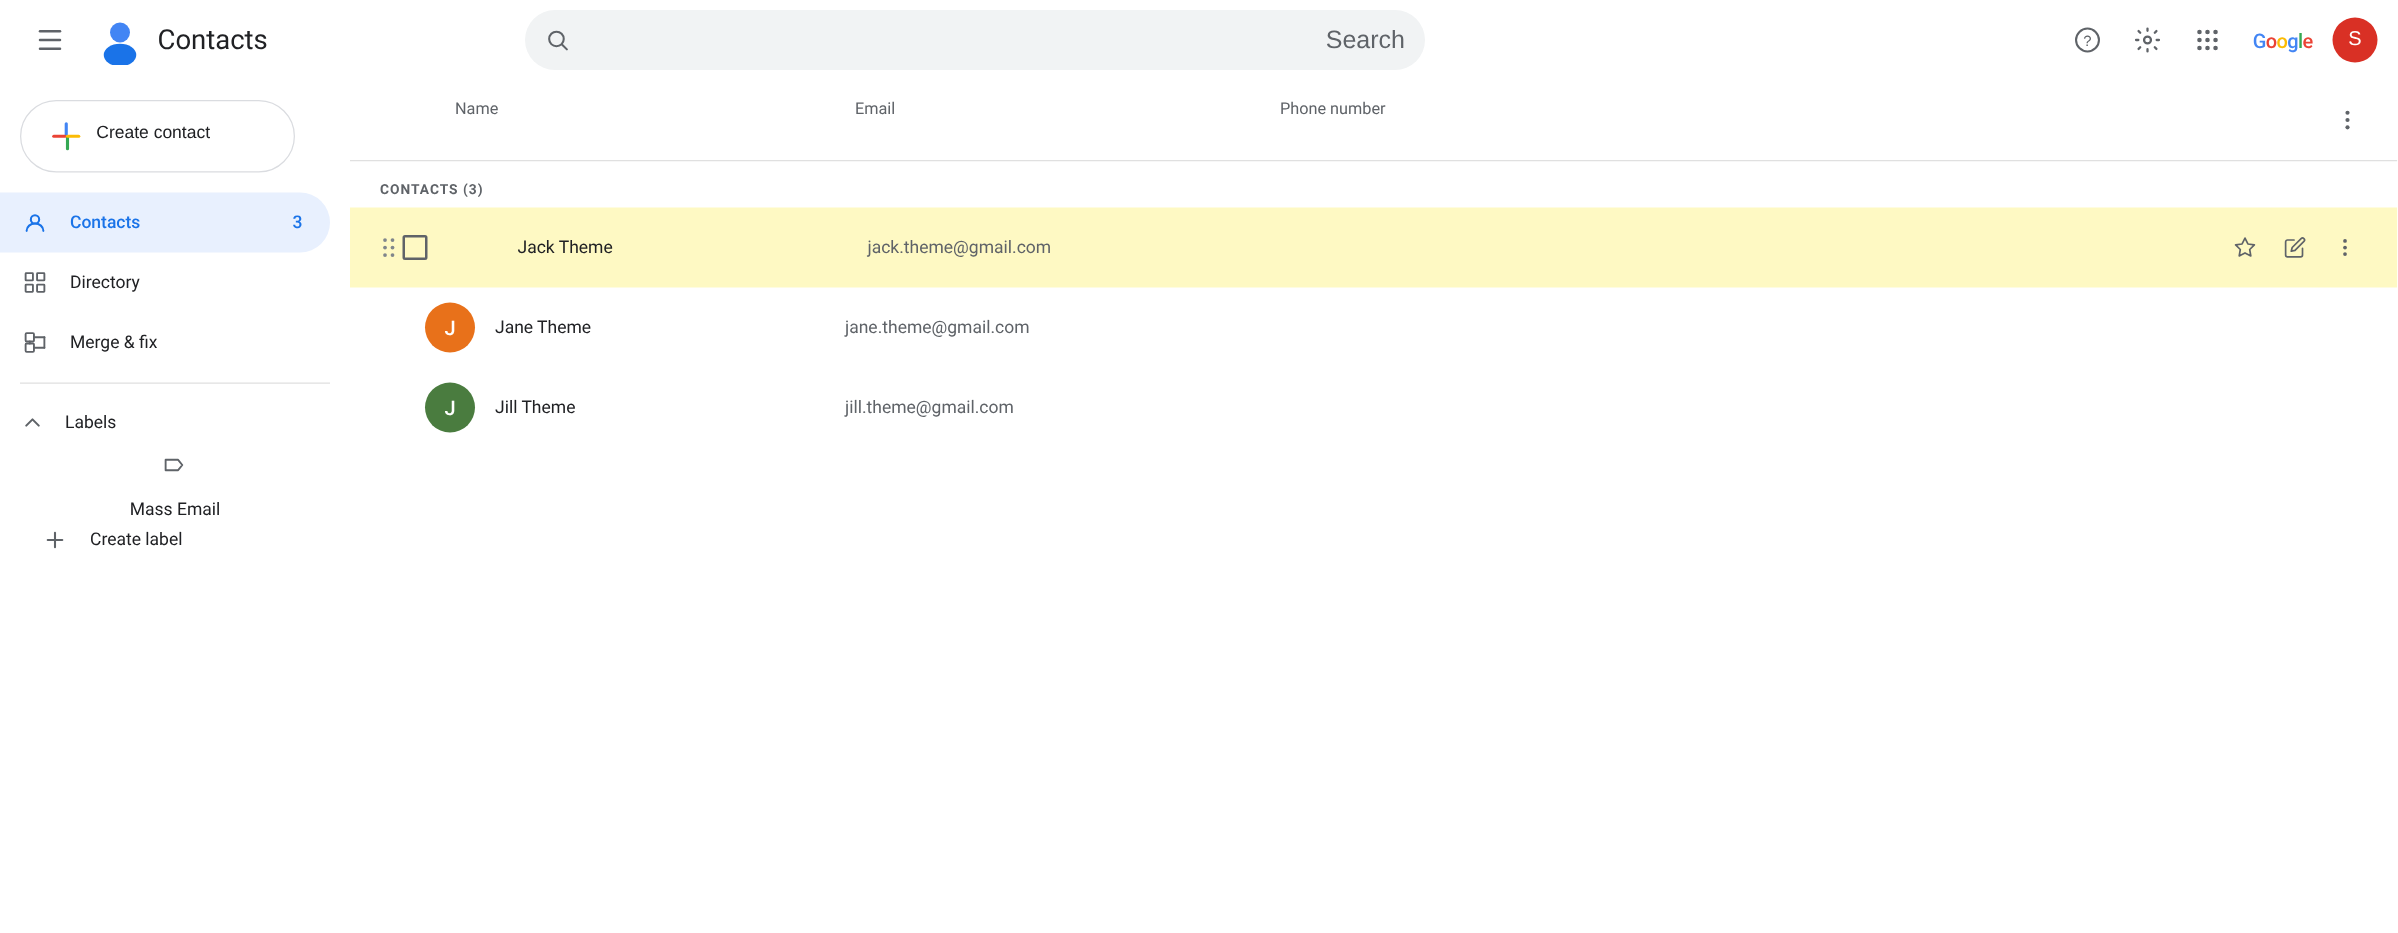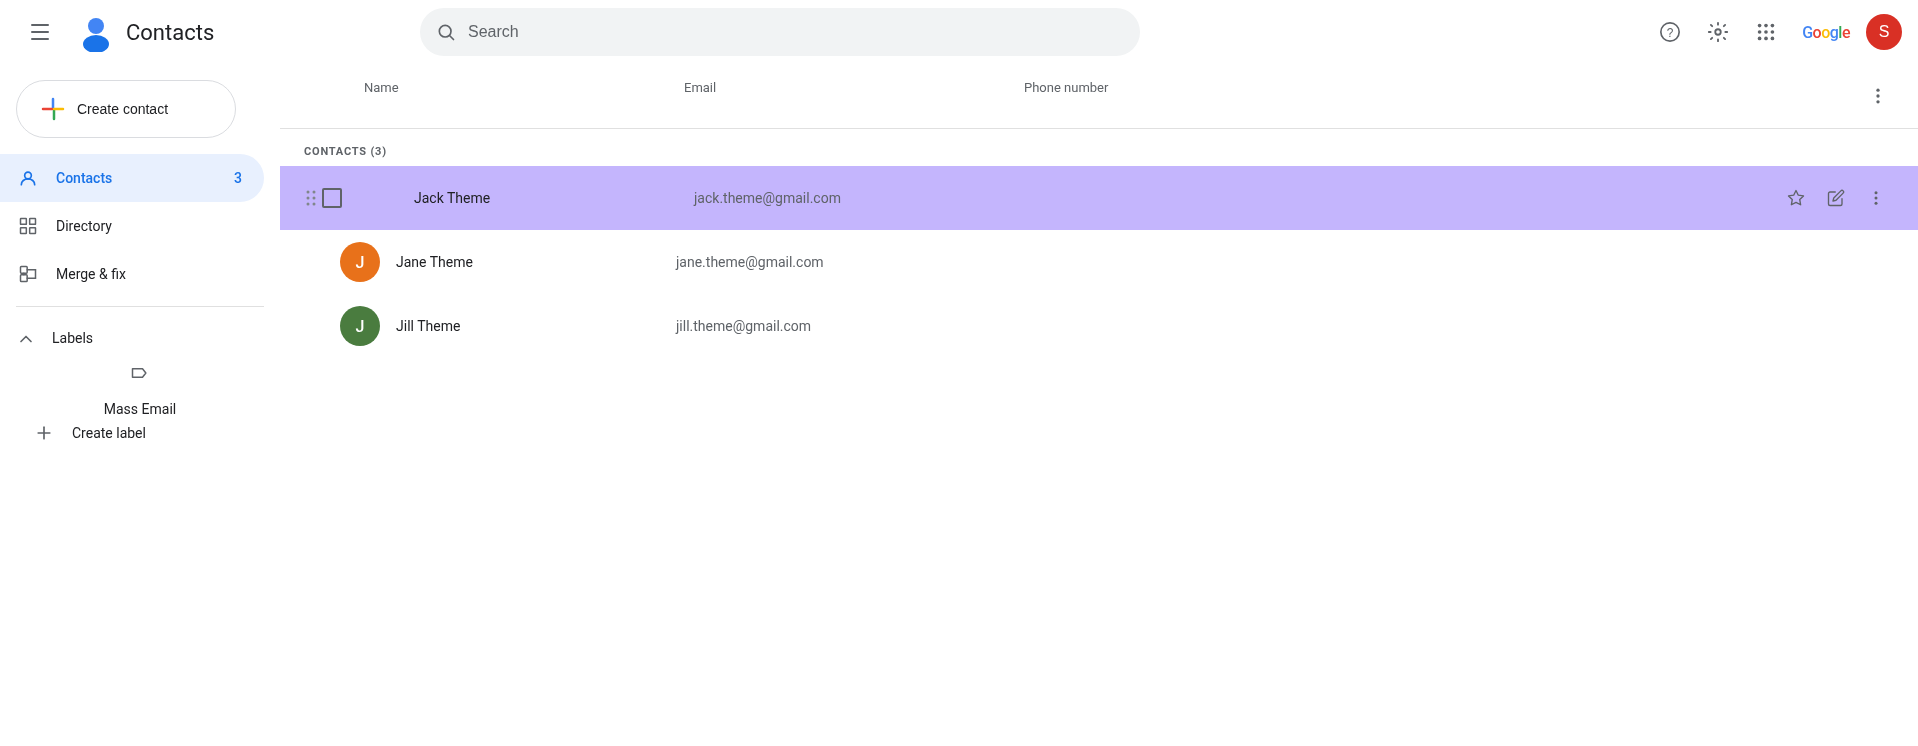--- a/index.html
+++ b/index.html
@@ -67,23 +67,24 @@
       border-radius: 24px;
       padding: 0 16px;
       height: 48px;
       gap: 12px;
       width: 100%;
     }
     .search-bar input {
       border: none;
       background: transparent;
       outline: none;
-      font-size: 16px;
+      font-size: 20px;
       color: #a16207;
       flex: 1;
+      text-align: right;
     }
     .search-bar input::placeholder {
       color: #5f6368;
     }
     .top-bar-right {
       display: flex;
       align-items: center;
       gap: 8px;
       margin-left: auto;
     }
@@ -133,21 +134,21 @@
 
     
     .sidebar {
       width: 280px;
       flex-shrink: 0;
       padding: 8px 0;
       overflow-y: auto;
     }
     .create-contact-btn {
       display: flex;
-      align-items: center;
+      align-items: flex-start;
       gap: 12px;
       margin: 8px 16px 16px 16px;
       padding: 16px 24px;
       border-radius: 50px;
       border: 1px solid #dadce0;
       cursor: pointer;
       background: white;
       font-size: 14px;
       font-weight: 500;
       color: #202124;
@@ -279,21 +280,21 @@
 
     .contact-row {
       display: flex;
       align-items: center;
       padding: 8px 24px;
       height: 64px;
       cursor: pointer;
       position: relative;
     }
     .contact-row:hover, .contact-row.hovered {
-      background: #c4b5fd;
+      background: #fef9c3;
     }
     .contact-row.hovered .row-actions {
       display: flex;
     }
 
     .row-drag-dots {
       display: none;
       color: #80868b;
       font-size: 12px;
       margin-right: 4px;

